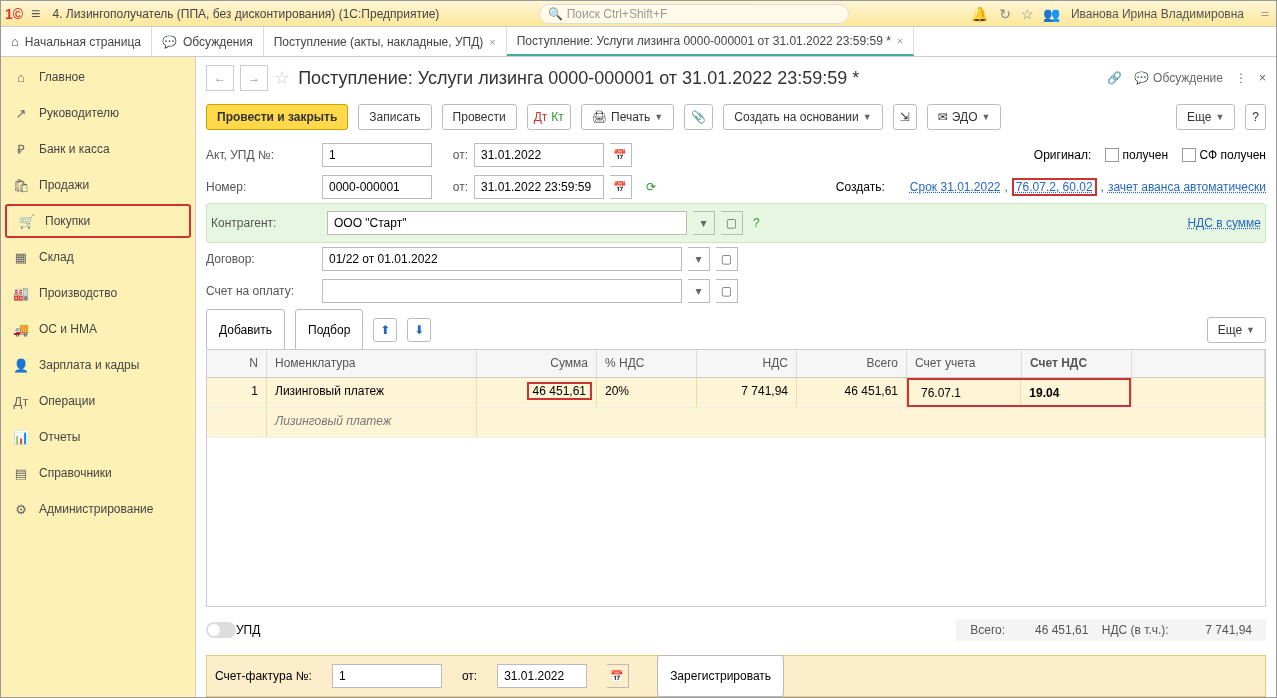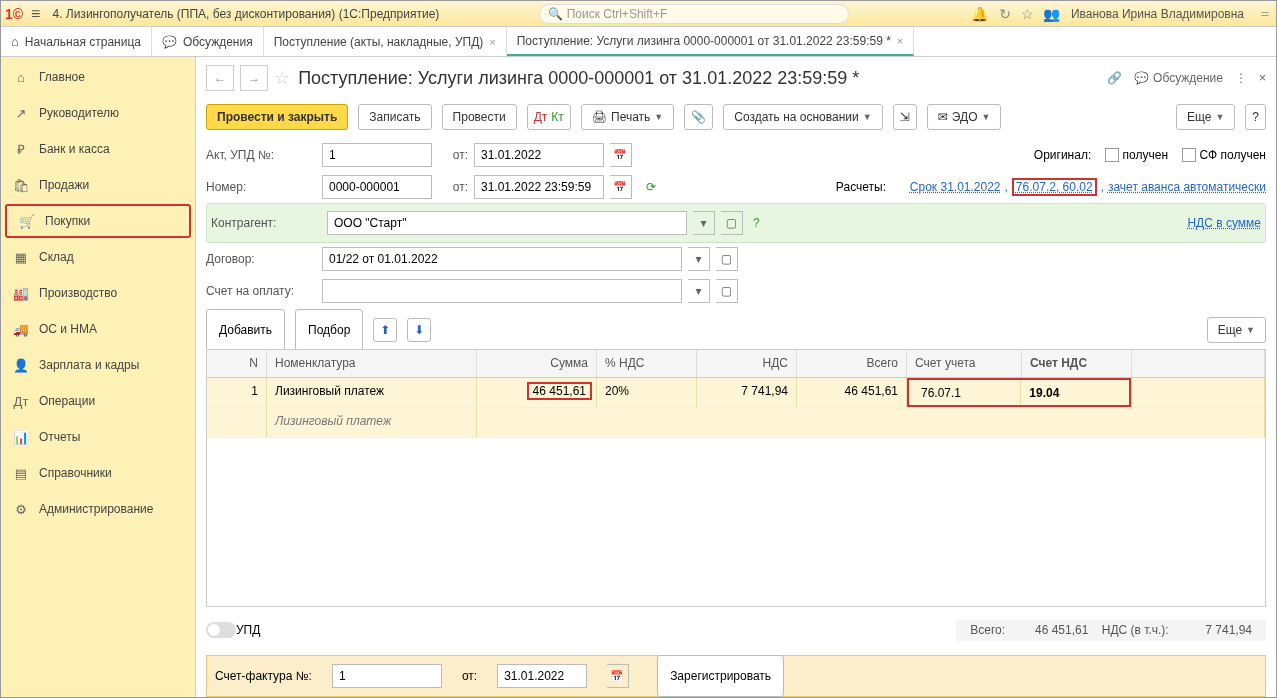--- a/index.html
+++ b/index.html
@@ -245,21 +245,21 @@
         </div>
       </div>
       <div class="form-row">
         <span class="lbl">Номер:</span>
         <input class="inp" style="width: 110px;" value="0000-000001">
         <span class="from-lbl">от:</span>
         <input class="inp" style="width: 130px;" value="31.01.2022 23:59:59">
           <div class="inp-cal">📅</div>
         <span style="margin-left:8px;color:#393;cursor:pointer">⟳</span>
         <div class="right-block" style="gap:4px">
-          <span style="width:70px">Расчеты:</span>
+          <span style="width:70px">Создать:</span>
           <span class="link-blue">Срок 31.01.2022</span>
             <span style="color:#2566c4">,</span>
           <span class="link-blue highlight-red">76.07.2, 60.02</span>
             <span style="color:#2566c4">,</span>
           <span class="link-blue">зачет аванса автоматически</span>
         </div>
       </div>
       <div class="form-row hl">
         <span class="lbl">Контрагент:</span>
         <input class="inp" style="width: 360px;" value="ООО &quot;Старт&quot;">

